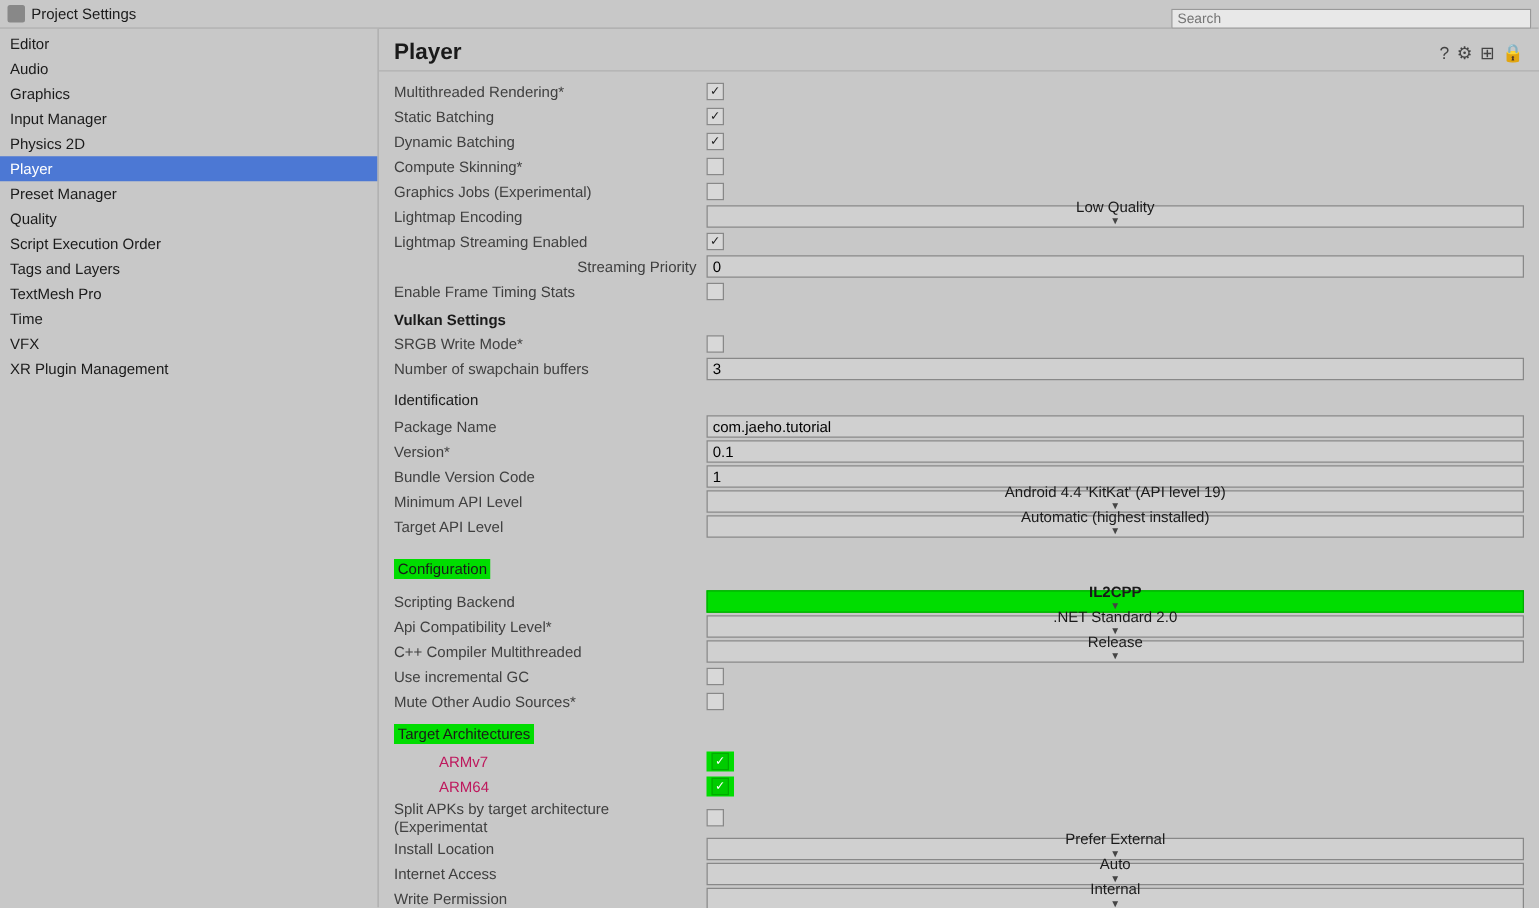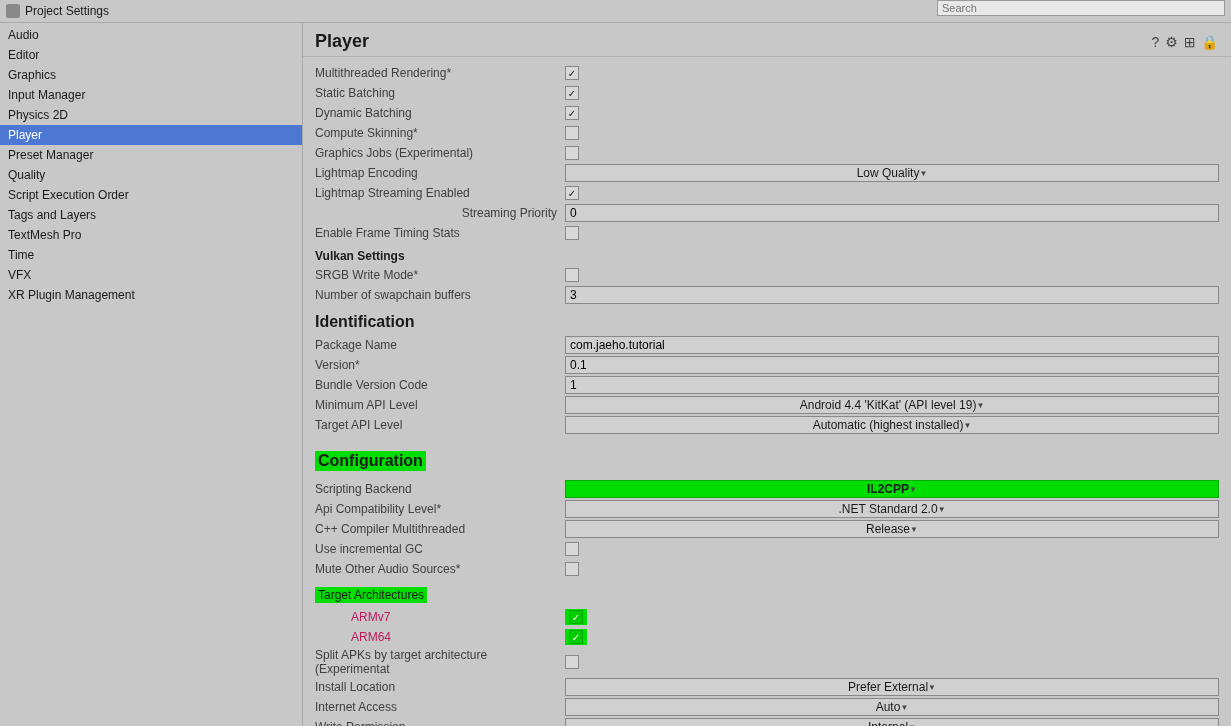--- a/index.html
+++ b/index.html
@@ -146,40 +146,41 @@
       font-size: 10px;
       color: #fff;
     }
     .dropdown {
       width: 100%;
       height: 18px;
       background: #d0d0d0;
       border: 1px solid #888;
       display: flex;
       align-items: center;
-      justify-content: center;
+      justify-content: flex-end;
       padding: 0 4px;
       cursor: pointer;
       font-size: 12px;
+      flex-direction: column;
     }
     .dropdown-arrow {
       font-size: 8px;
       color: #444;
     }
     .text-input {
       width: 100%;
       height: 18px;
       background: #d0d0d0;
       border: 1px solid #888;
       font-size: 12px;
       padding: 0 4px;
     }
     .section-header {
-      font-weight: bold;
-      font-size: 16px;
+      font-weight: normal;
+      font-size: 12px;
       margin: 8px 0 4px 0;
       color: #1a1a1a;
     }
     .section-header.highlighted {
       background: #00dd00;
       display: inline-block;
       padding: 1px 3px;
     }
     .subsection-header {
       font-weight: bold;
@@ -215,32 +216,32 @@
       display: flex;
       align-items: center;
     }
   </style>
 </head>
 <body>
 
 <div id="titlebar">
   <span class="window-icon"></span>
   <span class="title-text">Project Settings</span>
-  <div style="position:absolute; top:0; right:0; width:300px; height:34px; display:flex; align-items:flex-start; padding:0 6px;">
+  <div style="position:absolute; top:0; right:0; width:300px; height:23px; display:flex; align-items:flex-end; padding:0 6px;">
     <input type="text" style="width: 100%; height: 16px; background: rgb(232, 232, 232); border: 1px solid rgb(153, 153, 153); font-size: 11px; padding: 0px 4px; outline: none;" placeholder="Search">
   </div>
   <div class="top-right-icons">
   </div>
 </div>
 
 <div id="main-container">
 
   <div id="sidebar">
+    <div class="sidebar-item">Editor</div>
     <div class="sidebar-item">Audio</div>
-    <div class="sidebar-item">Editor</div>
     <div class="sidebar-item">Graphics</div>
     <div class="sidebar-item">Input Manager</div>
     <div class="sidebar-item">Physics 2D</div>
     <div class="sidebar-item active">Player</div>
     <div class="sidebar-item">Preset Manager</div>
     <div class="sidebar-item">Quality</div>
     <div class="sidebar-item">Script Execution Order</div>
     <div class="sidebar-item">Tags and Layers</div>
     <div class="sidebar-item">TextMesh Pro</div>
     <div class="sidebar-item">Time</div>

